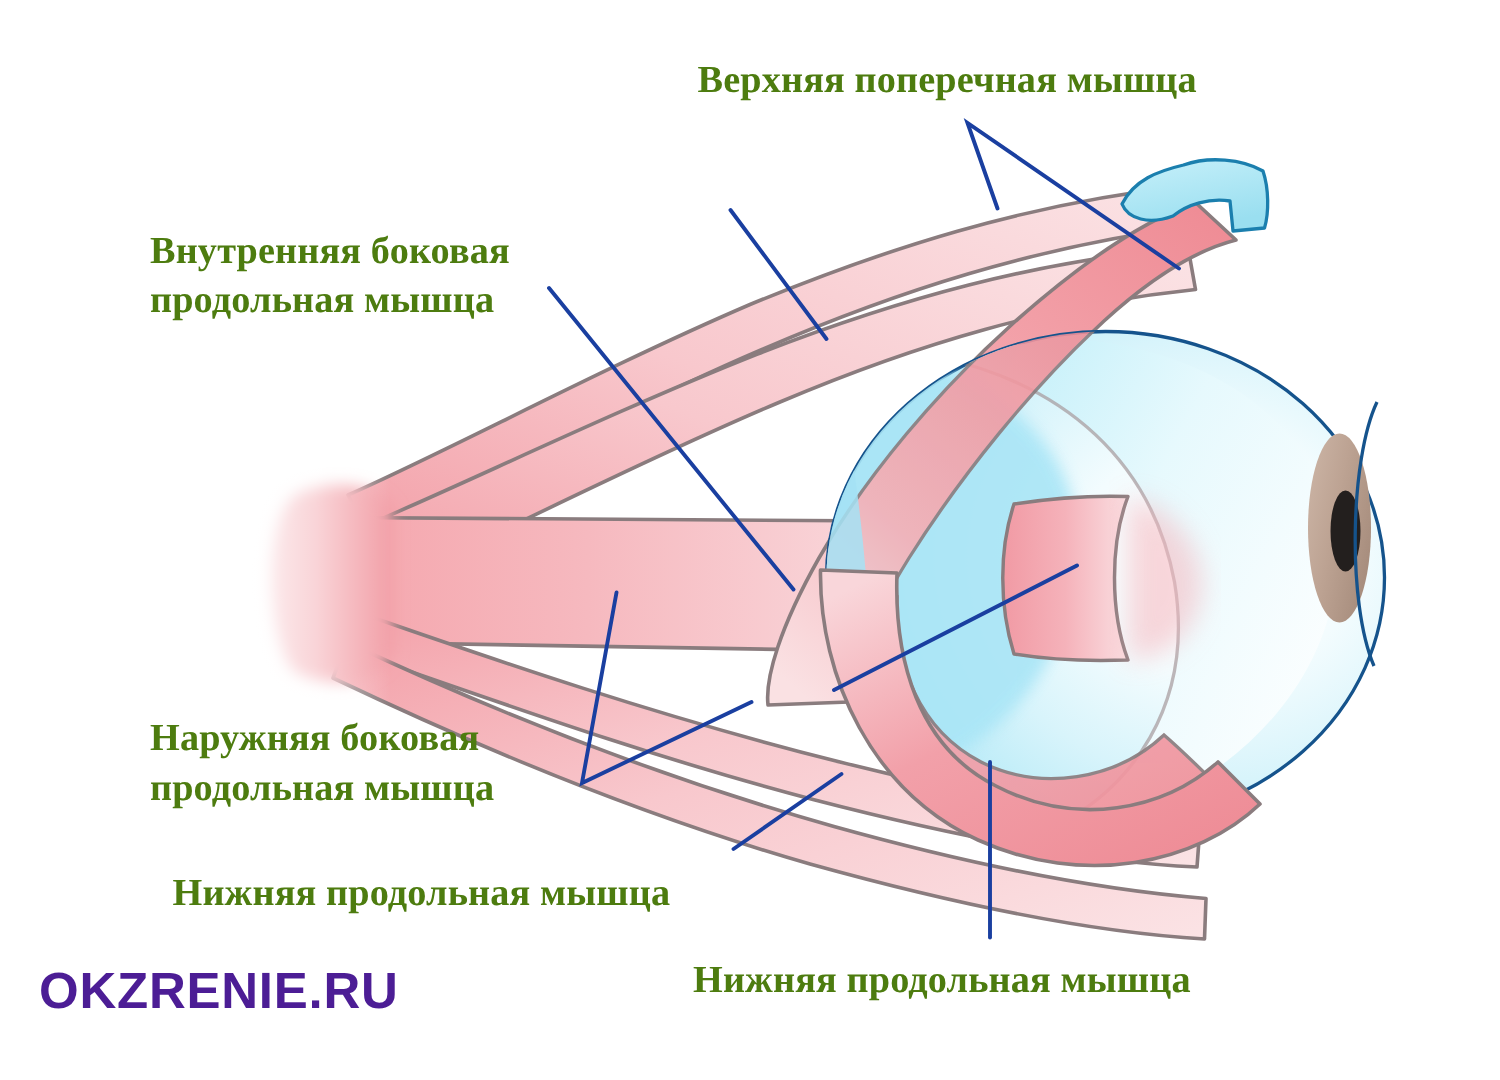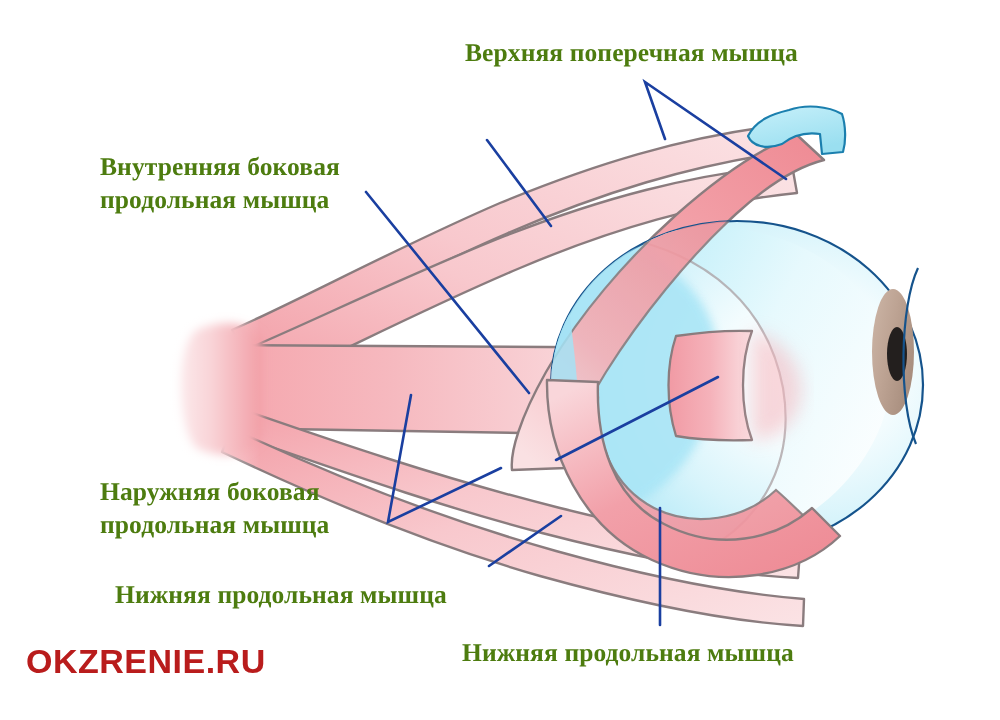--- a/index.html
+++ b/index.html
@@ -26,21 +26,21 @@
   #lbl-sup-rect{left:122px;top:100px;}
   #lbl-med-rect{left:100px;top:150px;}
   #lbl-lat-rect{left:100px;top:475px;}
   #lbl-inf-rect{left:115px;top:578px;}
   #lbl-inf-oblique{left:462px;top:636px;}
   #watermark{
     position:absolute;left:26px;top:642px;
     font-family:"Liberation Sans","DejaVu Sans",sans-serif;
     font-size:34px;font-weight:700;
     letter-spacing:0.5px;
-    color:#b91c1c;
+    color:#4c1d95;
   }
 </style>
 </head>
 <body>
 
 <div id="stage">
 
   <svg id="art" viewBox="0 0 1000 720" xmlns="http://www.w3.org/2000/svg">
     <defs>
 

